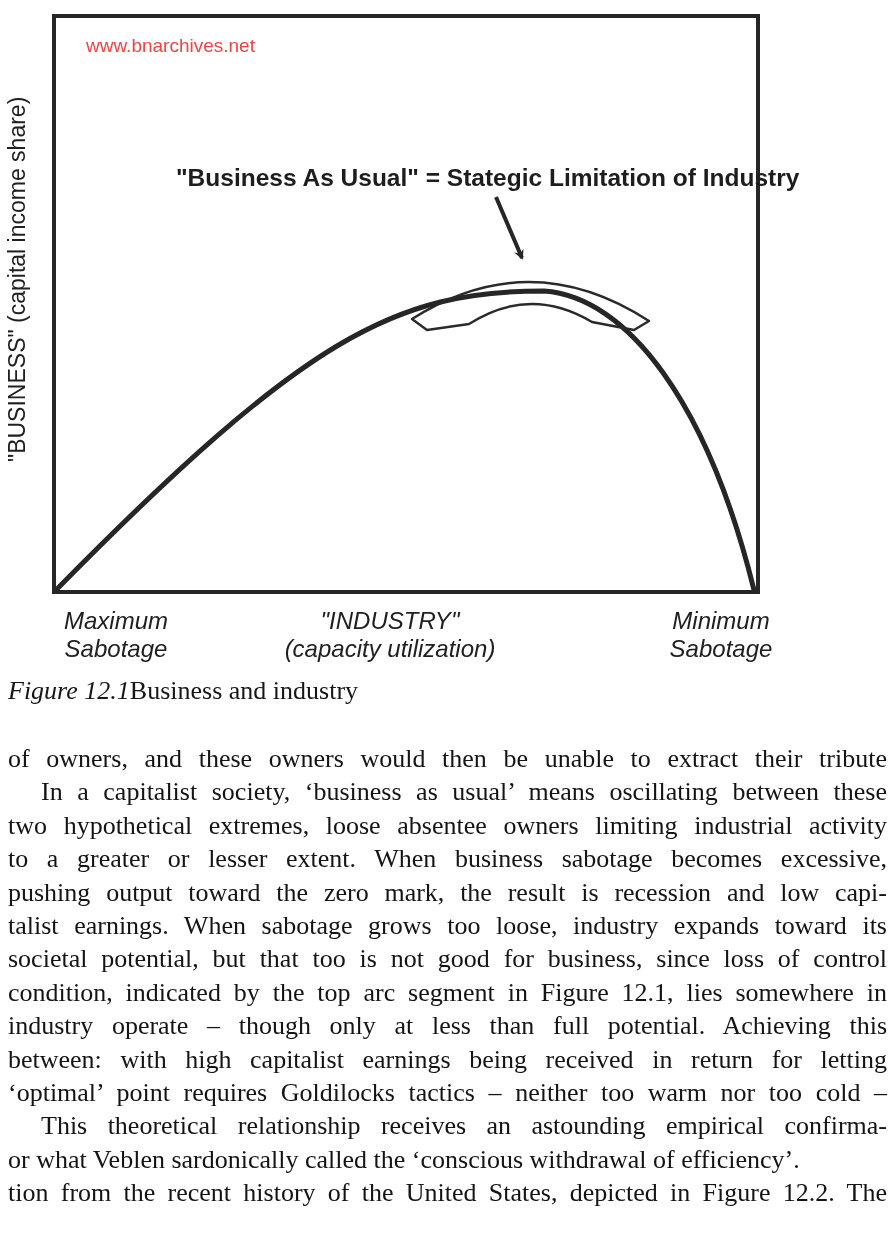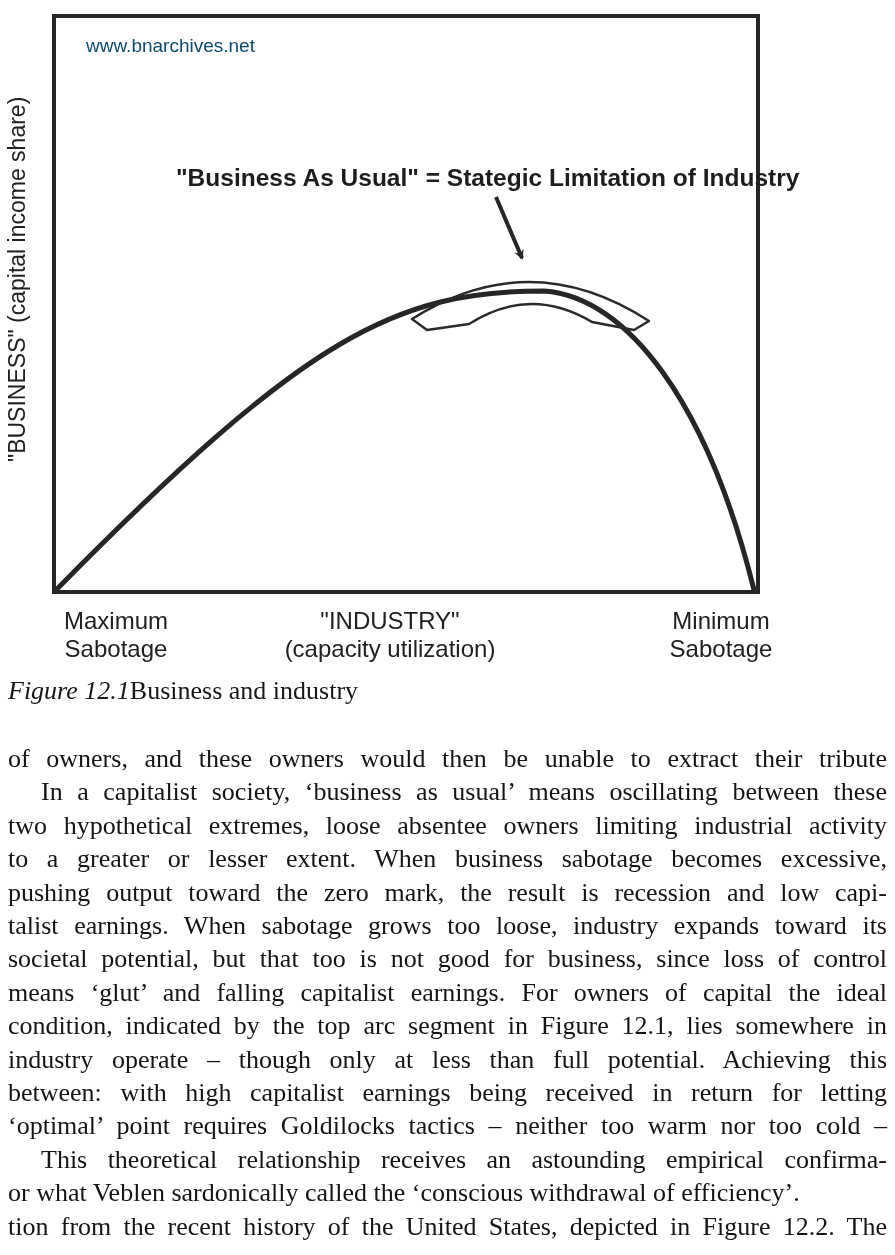--- a/index.html
+++ b/index.html
@@ -9,38 +9,38 @@
     font-family:"Liberation Serif",serif;
   }
   
   .chartbox{
     position:absolute;left:52px;top:14px;width:708px;height:580px;
     border:4px solid #262626;box-sizing:border-box;background:#ffffff;
   }
   .chartbox svg{position:absolute;left:0;top:0;width:700px;height:572px;display:block;}
   .watermark{
     position:absolute;left:30px;top:17px;
-    font-family:"Liberation Sans",sans-serif;font-size:19px;color:#0c4a6e;
+    font-family:"Liberation Sans",sans-serif;font-size:19px;color:#ef4444;
     white-space:nowrap;
   }
   .annotation{
     position:absolute;left:120px;top:146px;width:580px;text-align:center;
     font-family:"Liberation Sans",sans-serif;font-weight:bold;font-size:24.5px;
     color:#1d1d1d;white-space:nowrap;
   }
   .ylabel{
     position:absolute;left:4px;top:462px;width:330px;height:28px;
     transform:rotate(-90deg);transform-origin:0 0;
     font-family:"Liberation Sans",sans-serif;font-size:23px;color:#202020;
     text-align:center;white-space:nowrap;
   }
   .xlabel{
     position:absolute;top:607px;text-align:center;
     font-family:"Liberation Sans",sans-serif;font-size:24px;line-height:28px;
-    color:#202020;white-space:nowrap;
+    color:#202020;white-space:nowrap;font-style:italic;
   }
   .xlabel.left{left:56px;width:120px;}
   .xlabel.center{left:240px;width:300px;}
   .xlabel.right{left:641px;width:160px;}
   .caption{
     position:absolute;left:8px;top:676px;font-size:26px;color:#161616;white-space:nowrap;
   }
   .caption .cap-label{font-style:italic;}
   
   .body{
@@ -105,21 +105,20 @@
       <div class="bodyline"><span>two hypothetical extremes, loose absentee owners limiting industrial activity</span></div>
 
       <div class="bodyline"><span>to a greater or lesser extent. When business sabotage becomes excessive,</span></div>
 
       <div class="bodyline"><span>pushing output toward the zero mark, the result is recession and low capi-</span></div>
 
       <div class="bodyline"><span>talist earnings. When sabotage grows too loose, industry expands toward its</span></div>
 
       <div class="bodyline"><span>societal potential, but that too is not good for business, since loss of control</span></div>
 
-      <div class="bodyline"><span>means ‘glut’ and falling capitalist earnings. For owners of capital the ideal</span></div>
 
       <div class="bodyline"><span>condition, indicated by the top arc segment in Figure 12.1, lies somewhere in</span></div>
 
       <div class="bodyline"><span>industry operate – though only at less than full potential. Achieving this</span></div>
 
       <div class="bodyline"><span>between: with high capitalist earnings being received in return for letting</span></div>
 
       <div class="bodyline"><span>‘optimal’ point requires Goldilocks tactics – neither too warm nor too cold –</span></div>
 
       <div class="bodyline indent"><span>This theoretical relationship receives an astounding empirical confirma-</span></div>

